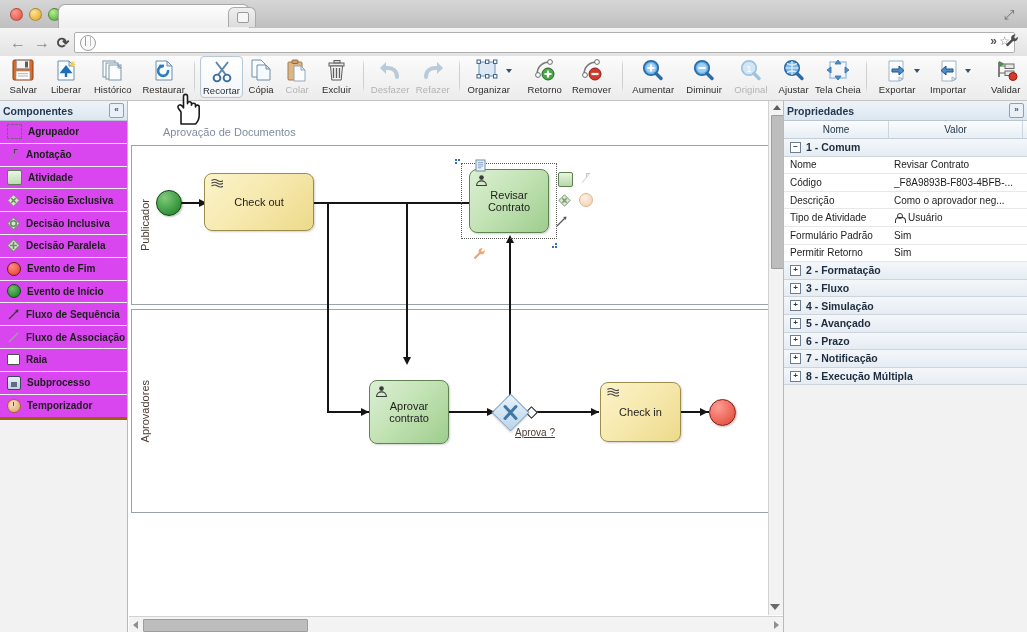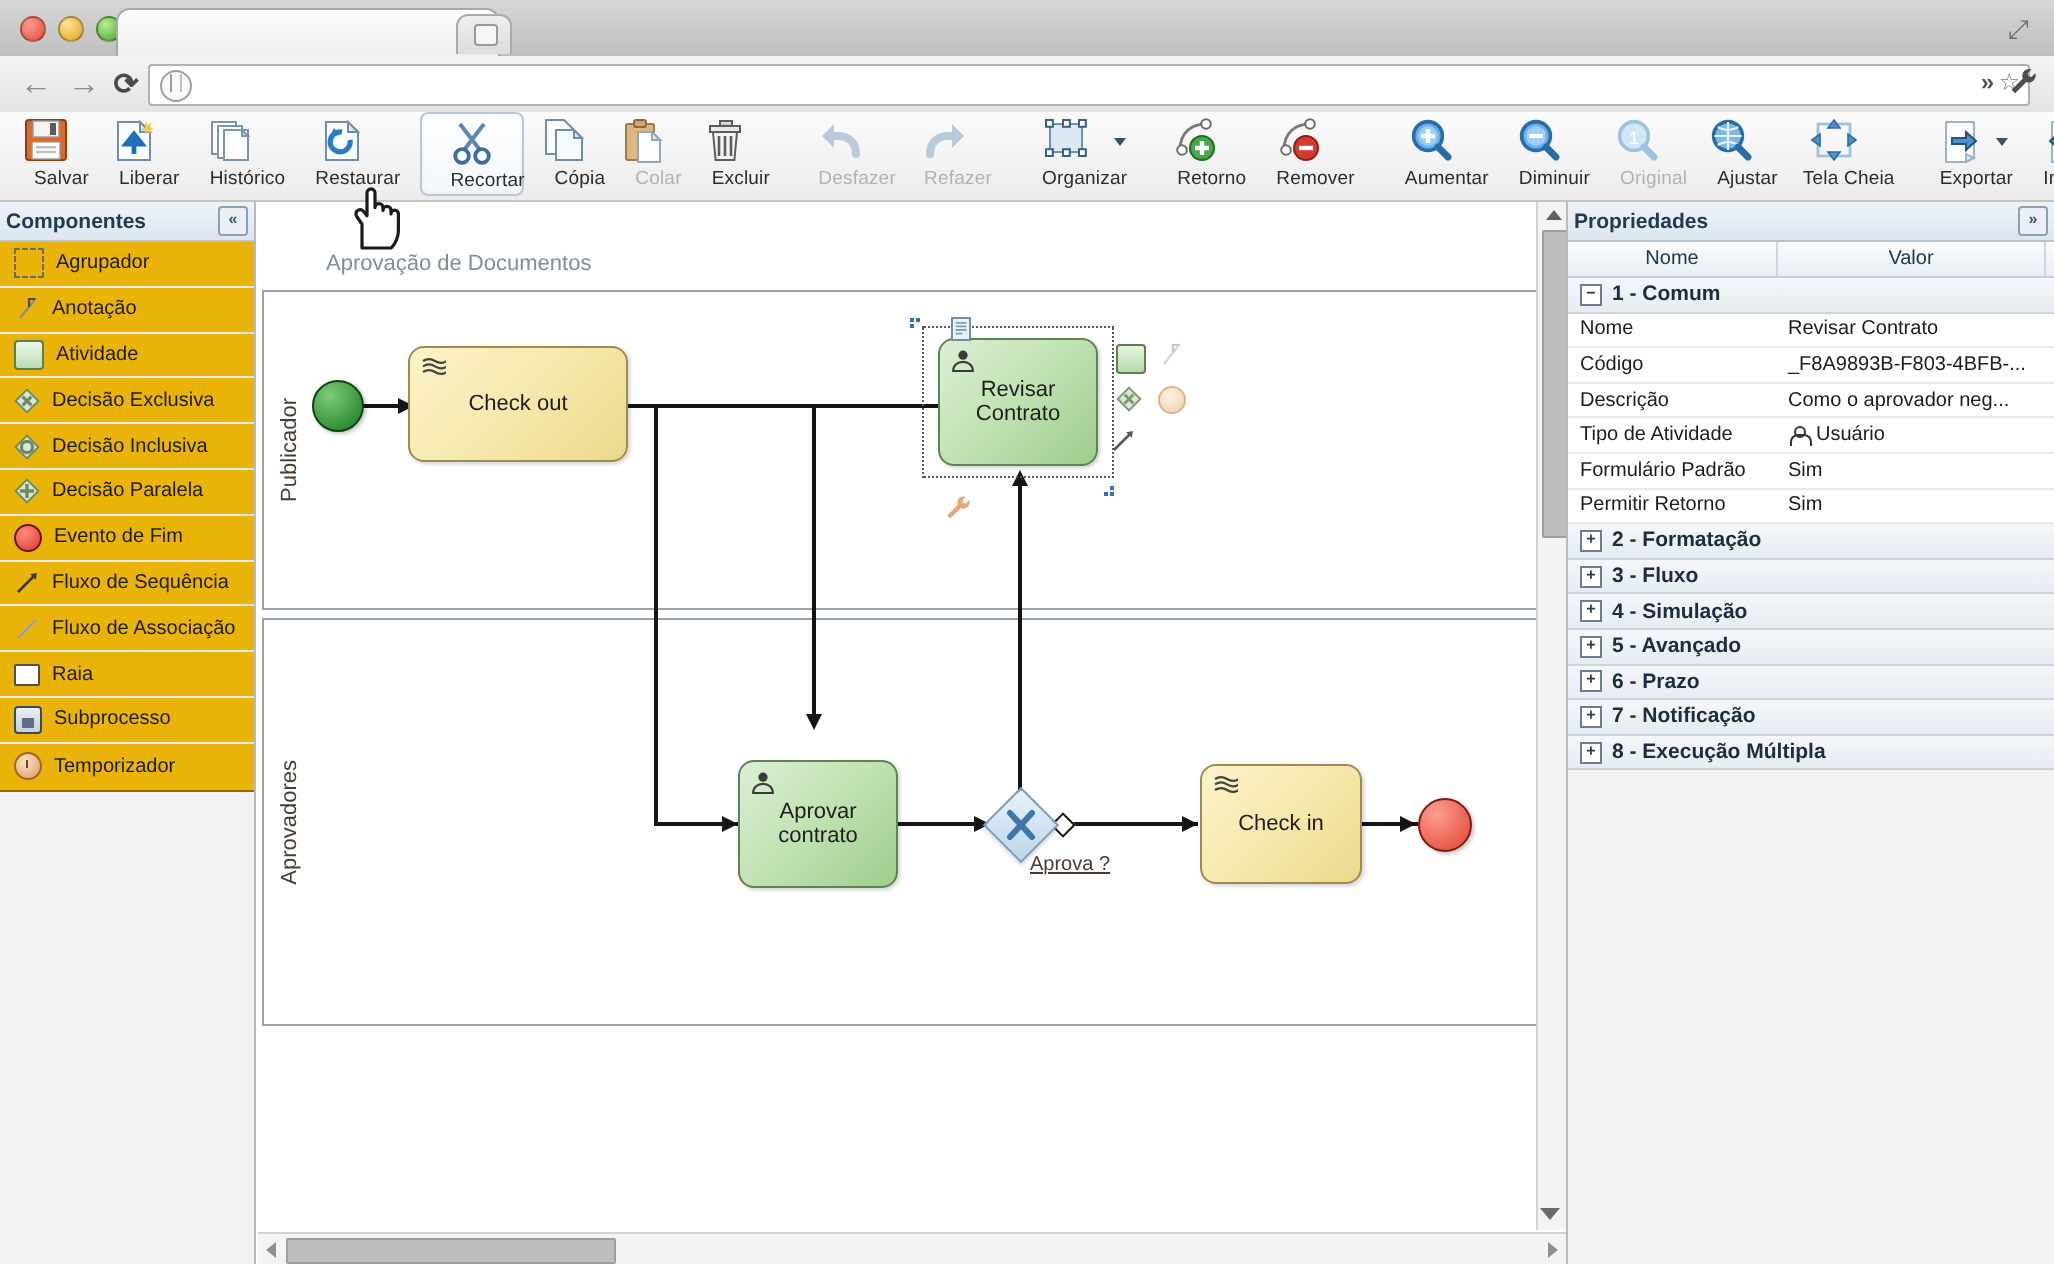--- a/index.html
+++ b/index.html
@@ -44,38 +44,38 @@
   .omni-right{position:absolute;right:4px;top:1px;display:flex;gap:6px;align-items:center;color:#7a7a7a;font-size:12px;}
 
   
   .toolbar{position:absolute;left:0;top:56px;width:1027px;height:45px;
       background:linear-gradient(#fbfbfb,#ececec);border-bottom:1px solid #c3c3c3;
       display:flex;align-items:flex-start;padding-left:2px;box-sizing:border-box;}
   .tb-item{position:relative;width:44px;height:45px;display:flex;flex-direction:column;
       align-items:center;justify-content:flex-start;padding-top:2px;box-sizing:border-box;}
   .tb-item.wide{width:52px;}
   .tb-item.xwide{width:62px;}
-  .tb-label{font-size:9.5px;color:#2c2c2c;margin-top:1px;white-space:nowrap;letter-spacing:.1px;margin-left:15px;}
+  .tb-label{font-size:9.5px;color:#2c2c2c;margin-top:1px;white-space:nowrap;letter-spacing:.1px;}
   .tb-item.disabled .tb-label{color:#b2b2b2;}
   .tb-ico{width:26px;height:25px;position:relative;}
   .tb-sep{width:1px;height:34px;margin:3px 5px 0 5px;background:linear-gradient(transparent,#cfcfcf 20%,#cfcfcf 80%,transparent);}
   .tb-item.selected{border:1px solid #b9c8d8;border-radius:4px;height:42px;
       background:linear-gradient(#ffffff,#f3f7fb);box-shadow:0 0 2px rgba(0,0,0,.07) inset;}
   .tb-caret{position:absolute;right:3px;top:13px;width:0;height:0;
       border-left:3.5px solid transparent;border-right:3.5px solid transparent;border-top:4px solid #36506d;}
 
   
   .left{position:absolute;left:0;top:101px;width:128px;height:531px;background:#f2f2f2;
       border-right:1px solid #b9b9b9;box-sizing:border-box;}
   .panel-head{height:19px;background:linear-gradient(#eef3f8,#dce6f0);
       border-bottom:1px solid #b7c4d2;display:flex;align-items:center;padding:0 3px;
       font-size:10.5px;color:#243a52;font-weight:bold;justify-content:space-between;}
   .collapse-btn{width:13px;height:13px;border:1px solid #8d9fb2;background:#eaf0f6;border-radius:2px;
       font-size:8px;line-height:11px;text-align:center;color:#33506e;}
-  .comp-list{background:#eab308;border-bottom:1px solid #a16207;}
+  .comp-list{background:#d946ef;border-bottom:3px solid #a16207;font-weight:bold;}
   .comp-item{height:22.8px;display:flex;align-items:center;gap:6px;padding-left:7px;
       border-bottom:1px solid #ededed;font-size:10px;color:#1c1c1c;box-sizing:border-box;}
   .ci{width:13px;height:13px;position:relative;flex:none;}
 
   
   .ic-group{border:1.4px dashed #6b6b6b;border-radius:1px;}
   .ic-annot{width:13px;height:13px;}
   .ic-act{background:linear-gradient(#eaf6e6,#bcdcb1);border:1.3px solid #5c7f53;border-radius:2px;}
   .ic-end{width:12px;height:12px;border-radius:50%;border:1.6px solid #6d1714;
       background:radial-gradient(circle at 35% 30%,#ff8b80,#df3a2c);}
@@ -550,20 +550,24 @@
           </svg>
         </span>
         <span>Decisão Paralela</span>
       </div>
 
       <div class="comp-item">
         <span class="ci ic-end"></span>
         <span>Evento de Fim</span>
       </div>
 
+      <div class="comp-item">
+        <span class="ci ic-start"></span>
+        <span>Evento de Início</span>
+      </div>
 
       <div class="comp-item">
         <span class="ci">
           <svg viewBox="0 0 13 13" width="13" height="13">
               <path d="M2 11L10 3" stroke="#3a3a3a" stroke-width="1.3"></path>
               <path d="M11.5 1.5l-.6 3.4-2.8-2.8z" fill="#3a3a3a"></path>
             </svg>
         </span>
         <span>Fluxo de Sequência</span>
       </div>

